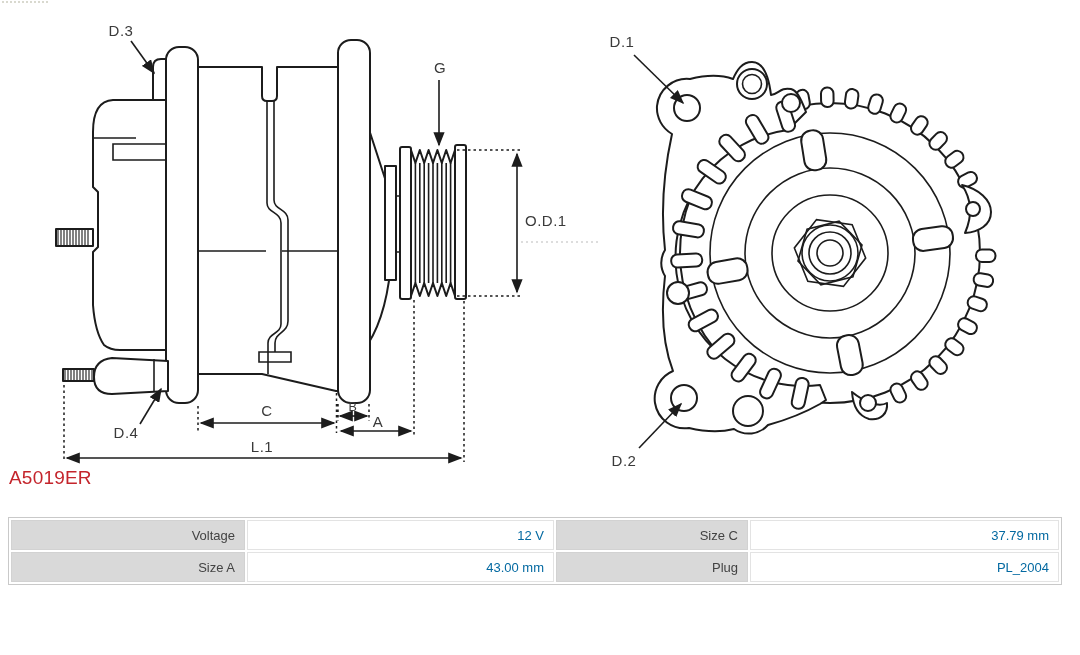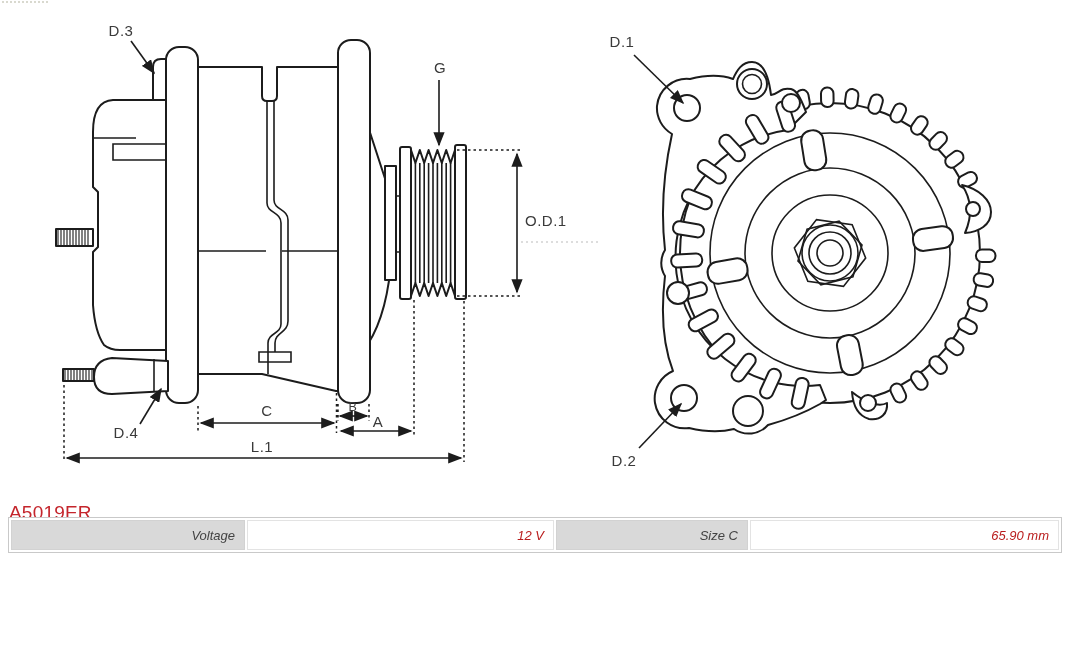--- a/index.html
+++ b/index.html
@@ -17,30 +17,30 @@
   svg .wh   { fill:#ffffff; stroke:#1c1c1c; stroke-width:2; stroke-linejoin:round; }
   svg .dot  { fill:none; stroke:#1c1c1c; stroke-width:1.5; stroke-dasharray:2.5 3; }
   svg .cdot { fill:none; stroke:#bcbcbc; stroke-width:1.2; stroke-dasharray:2 3; }
   svg .dim  { fill:none; stroke:#1c1c1c; stroke-width:1.6; }
   svg .hatch{ fill:none; stroke:#1c1c1c; stroke-width:1.1; }
   svg text.lbl {
     font-family:"Liberation Sans", sans-serif; font-size:15px; fill:#3a3a3a; letter-spacing:0.5px;
   }
   svg text.sm { font-size:12.5px; }
   .part-number {
-    position:absolute; left:9px; top:503px; font-size:19px; line-height:20px;
+    position:absolute; left:9px; top:468px; font-size:19px; line-height:20px;
     color:#c4252c; letter-spacing:0.2px;
   }
   table.specs {
     position:absolute; left:8px; top:517px; width:1054px;
     border:1px solid #c9c9c9; border-collapse:separate; border-spacing:2px;
-    background:#ffffff; table-layout:fixed;font-style:italic;
+    background:#ffffff; table-layout:fixed;
   }
   table.specs td {
-    height:28px; font-size:13px; color:#b91c1c; text-align:right;
+    height:28px; font-size:13px; color:#0369a1; text-align:right;
     padding:0 9px 0 0; border:1px solid #e3e3e3; overflow:hidden; white-space:nowrap;
   }
   table.specs td.lbl { background:#d9d9d9; border-color:#d2d2d2; color:#434343; }
 </style>
 </head>
 <body>
 
 <div class="watermark-remnant"></div>
 
 <svg class="diagram" width="1080" height="506" viewBox="0 0 1080 506">
@@ -218,16 +218,22 @@
     <col style="width:234px">
       <col style="width:307px">
       <col style="width:192px">
       <col style="width:309px">
   </colgroup>
   <tbody>
     <tr>
       <td class="lbl">Voltage</td>
       <td class="val">12 V</td>
       <td class="lbl">Size C</td>
-      <td class="val">65.90 mm</td>
+      <td class="val">37.79 mm</td>
+    </tr>
+    <tr>
+      <td class="lbl">Size A</td>
+      <td class="val">43.00 mm</td>
+      <td class="lbl">Plug</td>
+      <td class="val">PL_2004</td>
     </tr>
   </tbody>
 </table>
 
 </body></html>

